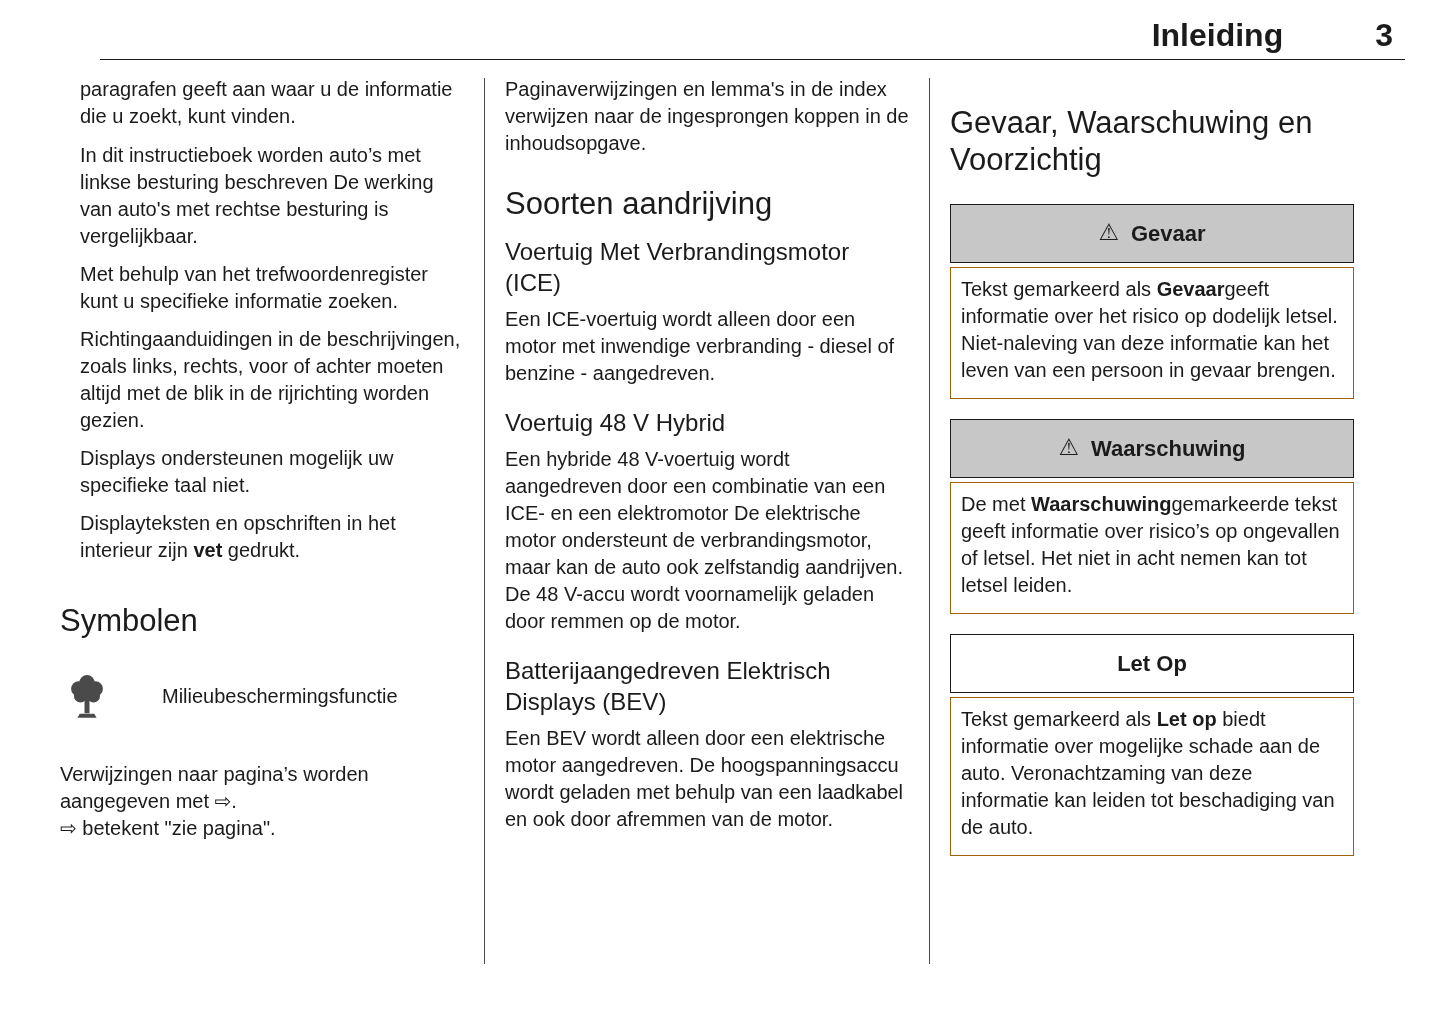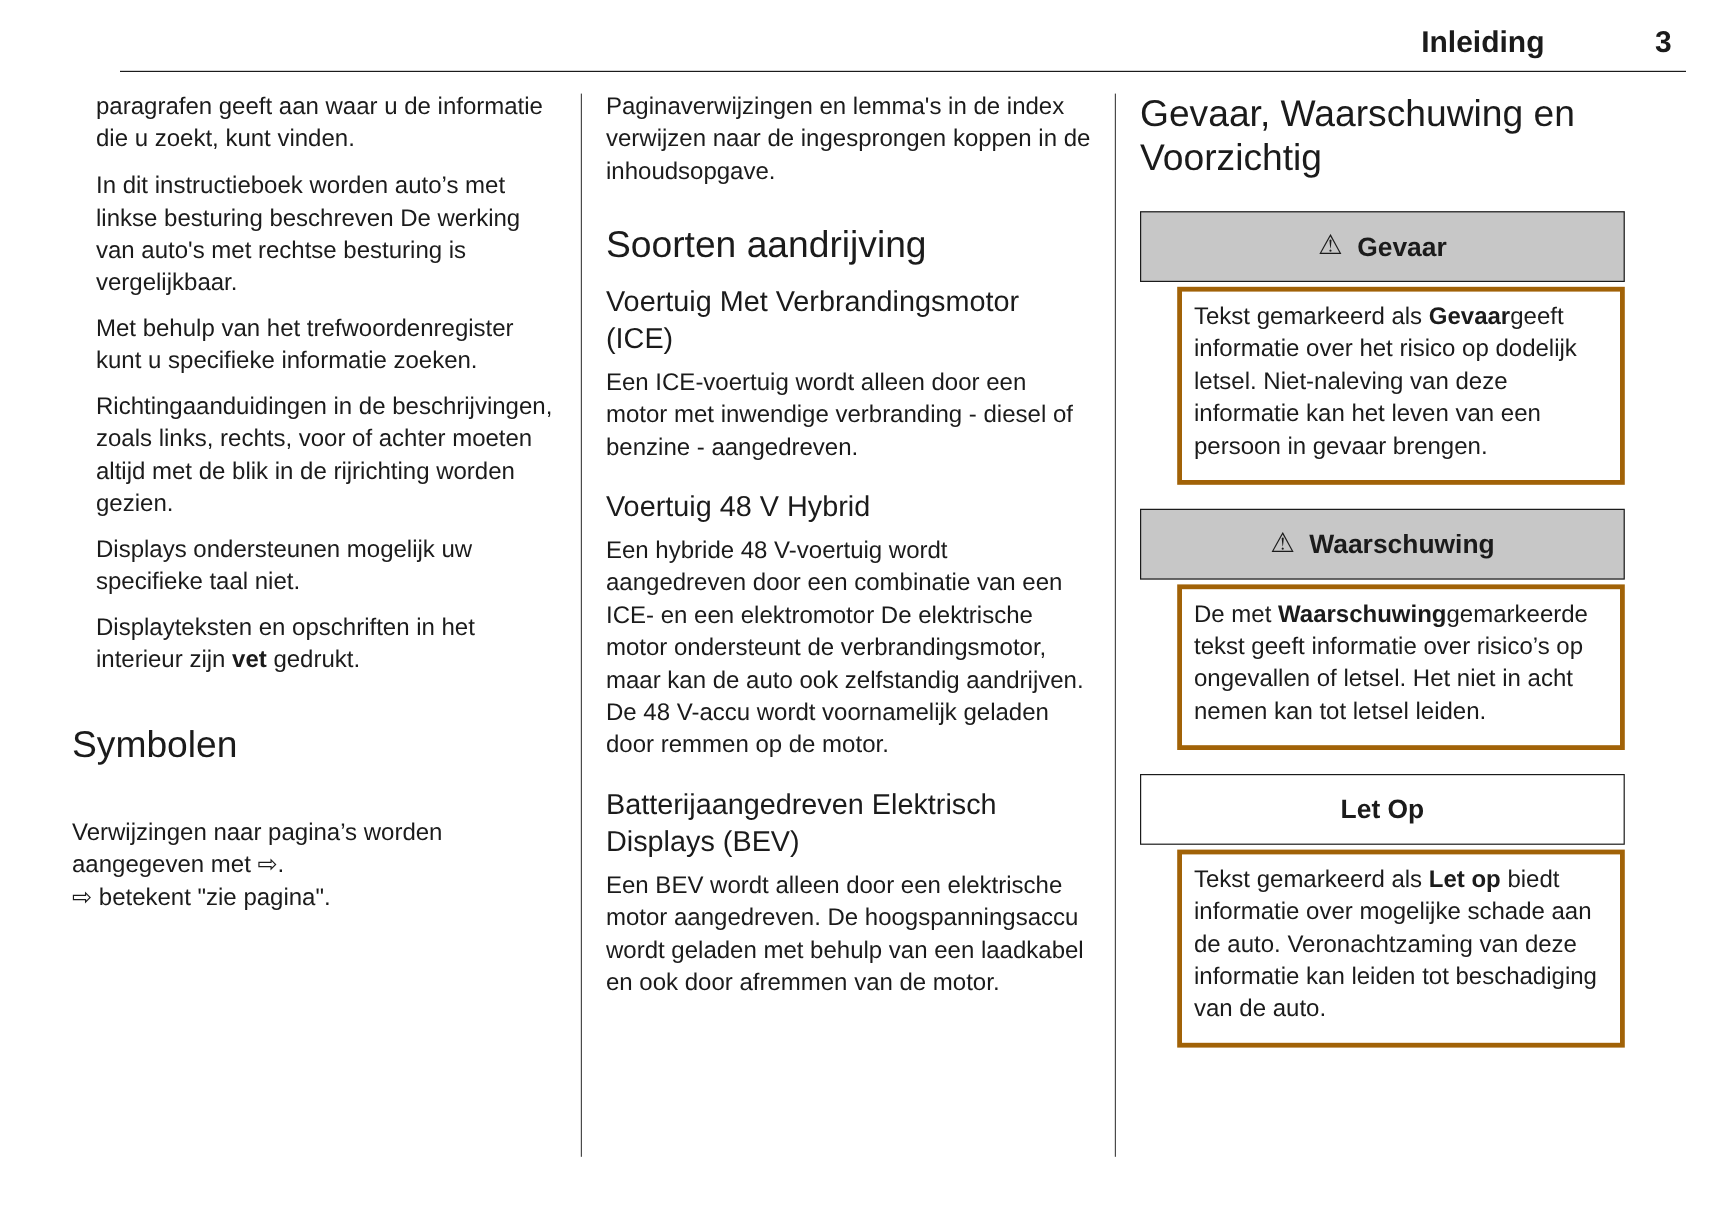--- a/index.html
+++ b/index.html
@@ -16,39 +16,39 @@
   
   .page-header {
     margin:0 40px 0 100px;
     border-bottom:1.5px solid #1b1b1b;
     display:flex;
     justify-content:flex-end;
     align-items:baseline;
     gap:92px;
     padding:22px 12px 10px 0;
   }
-  .ph-title, .ph-num { font-size:25px; font-weight:bold; }
+  .ph-title, .ph-num { font-size:32px; font-weight:bold; }
 
   
   .content { display:flex; padding:16px 0 0 60px; align-items:flex-start; }
   .col { width:404px; flex:0 0 404px; }
   .vdiv { width:1px; flex:0 0 1px; height:886px; background:#4a4a4a; margin:2px 20px 0 20px; }
 
   .indent { padding-left:20px; }
   p.para { margin-bottom:12px; }
 
   
   ul.blist { list-style:none; }
   ul.blist li { display:flex; margin-bottom:11px; }
   .dot { flex:0 0 20px; }
   .dot-shape { width:9px; height:9px; border-radius:50%; background:#1b1b1b; margin-top:9px; }
   .li-text { flex:1; }
 
   
-  .h1 { font-size:31px; line-height:37px; font-weight:400; }
+  .h1 { font-size:31px; line-height:37px; font-weight:400;margin-top:28px; }
   .h2 { font-size:24px; line-height:31px; font-weight:400; }
 
   .col1 .h1 { margin-top:38px; }
   .symbol-row { display:flex; align-items:center; gap:52px; margin:34px 0 0 4px; }
   .tree-icon svg { display:block; }
   .ref-block { margin-top:42px; }
 
   .col2 .h1 { margin:28px 0 14px; }
   .col2 .h2 { margin:20px 0 8px; }
   .col2 .h2.first { margin-top:12px; }
@@ -61,24 +61,23 @@
   .box-header {
     border:1px solid #1b1b1b;
     display:flex; align-items:center; justify-content:center;
     gap:12px;
     font-weight:bold; font-size:22px;
     height:59px;
   }
   .box-header.gray { background:#c7c7c7; }
   .warn-icon { font-size:23px; font-weight:normal; line-height:1; transform:translateY(-1px); }
   .box-body {
-    border:4px solid #a16207;
+    border:1px solid #a16207;
     margin-top:4px;
     padding:8px 12px 14px 10px;
-    margin-left:31px;
   }
 </style>
 </head>
 <body>
 
 <header class="page-header">
   <span class="ph-title">Inleiding</span>
   <span class="ph-num">3</span>
 </header>
 
@@ -105,20 +104,35 @@
         <span class="li-text">Displays ondersteunen mogelijk uw specifieke taal niet.</span>
       </li>
       <li>
         <span class="dot"><span class="dot-shape"></span></span>
         <span class="li-text"><span>Displayteksten en opschriften in het interieur zijn </span><b>vet</b><span> gedrukt.</span></span>
       </li>
     </ul>
 
     <h2 class="h1">Symbolen</h2>
 
+    <div class="symbol-row">
+      <span class="tree-icon">
+        <svg width="46" height="46" viewBox="0 0 24 24" fill="#4a4a4a" aria-hidden="true">
+          <circle cx="12" cy="5.2" r="4.1"></circle>
+          <circle cx="7.6" cy="8.2" r="3.9"></circle>
+          <circle cx="16.4" cy="8.2" r="3.9"></circle>
+          <circle cx="8.6" cy="12" r="3.4"></circle>
+          <circle cx="15.4" cy="12" r="3.4"></circle>
+          <circle cx="12" cy="10" r="3.6"></circle>
+          <rect x="10.7" y="11" width="2.6" height="10"></rect>
+          <path d="M8.2 21.2 L15.8 21.2 L17 23.4 L7 23.4 Z"></path>
+        </svg>
+      </span>
+      <span class="symbol-label">Milieubeschermingsfunctie</span>
+    </div>
 
     <div class="ref-block">
       <div>Verwijzingen naar pagina’s worden aangegeven met ⇨.</div>
       <div>⇨ betekent "zie pagina".</div>
     </div>
   </section>
 
   <div class="vdiv"></div>
 
   <section class="col col2">

